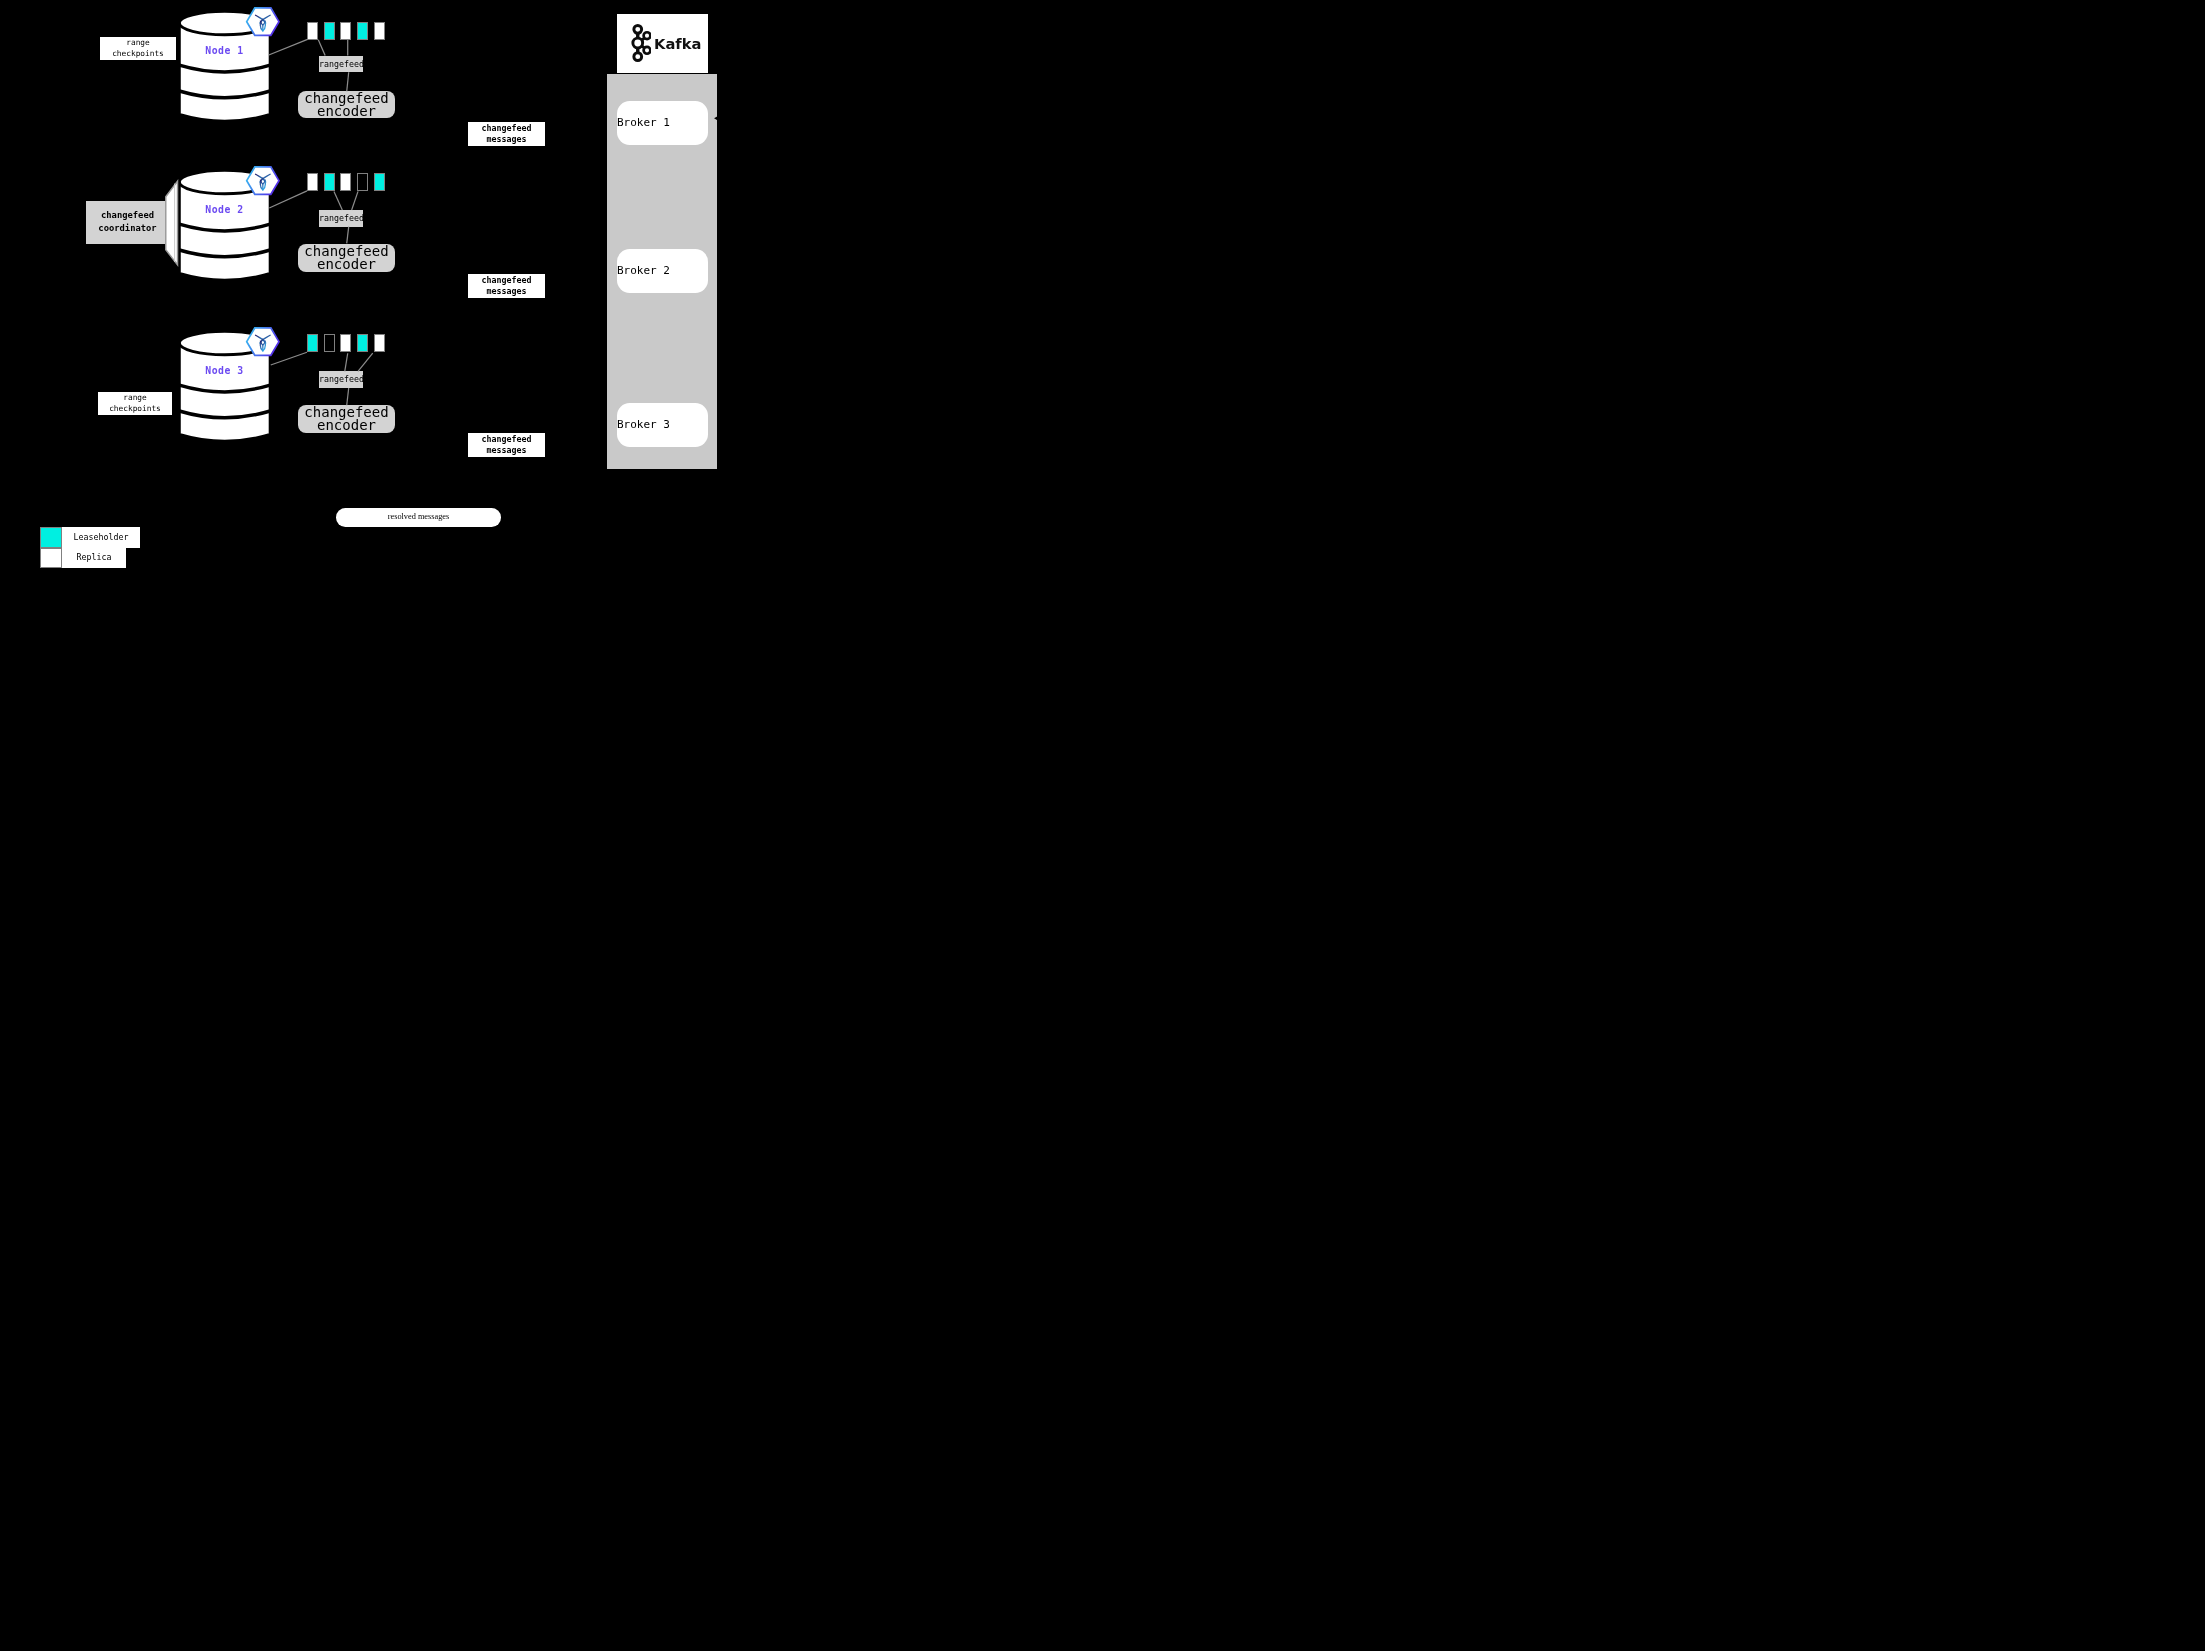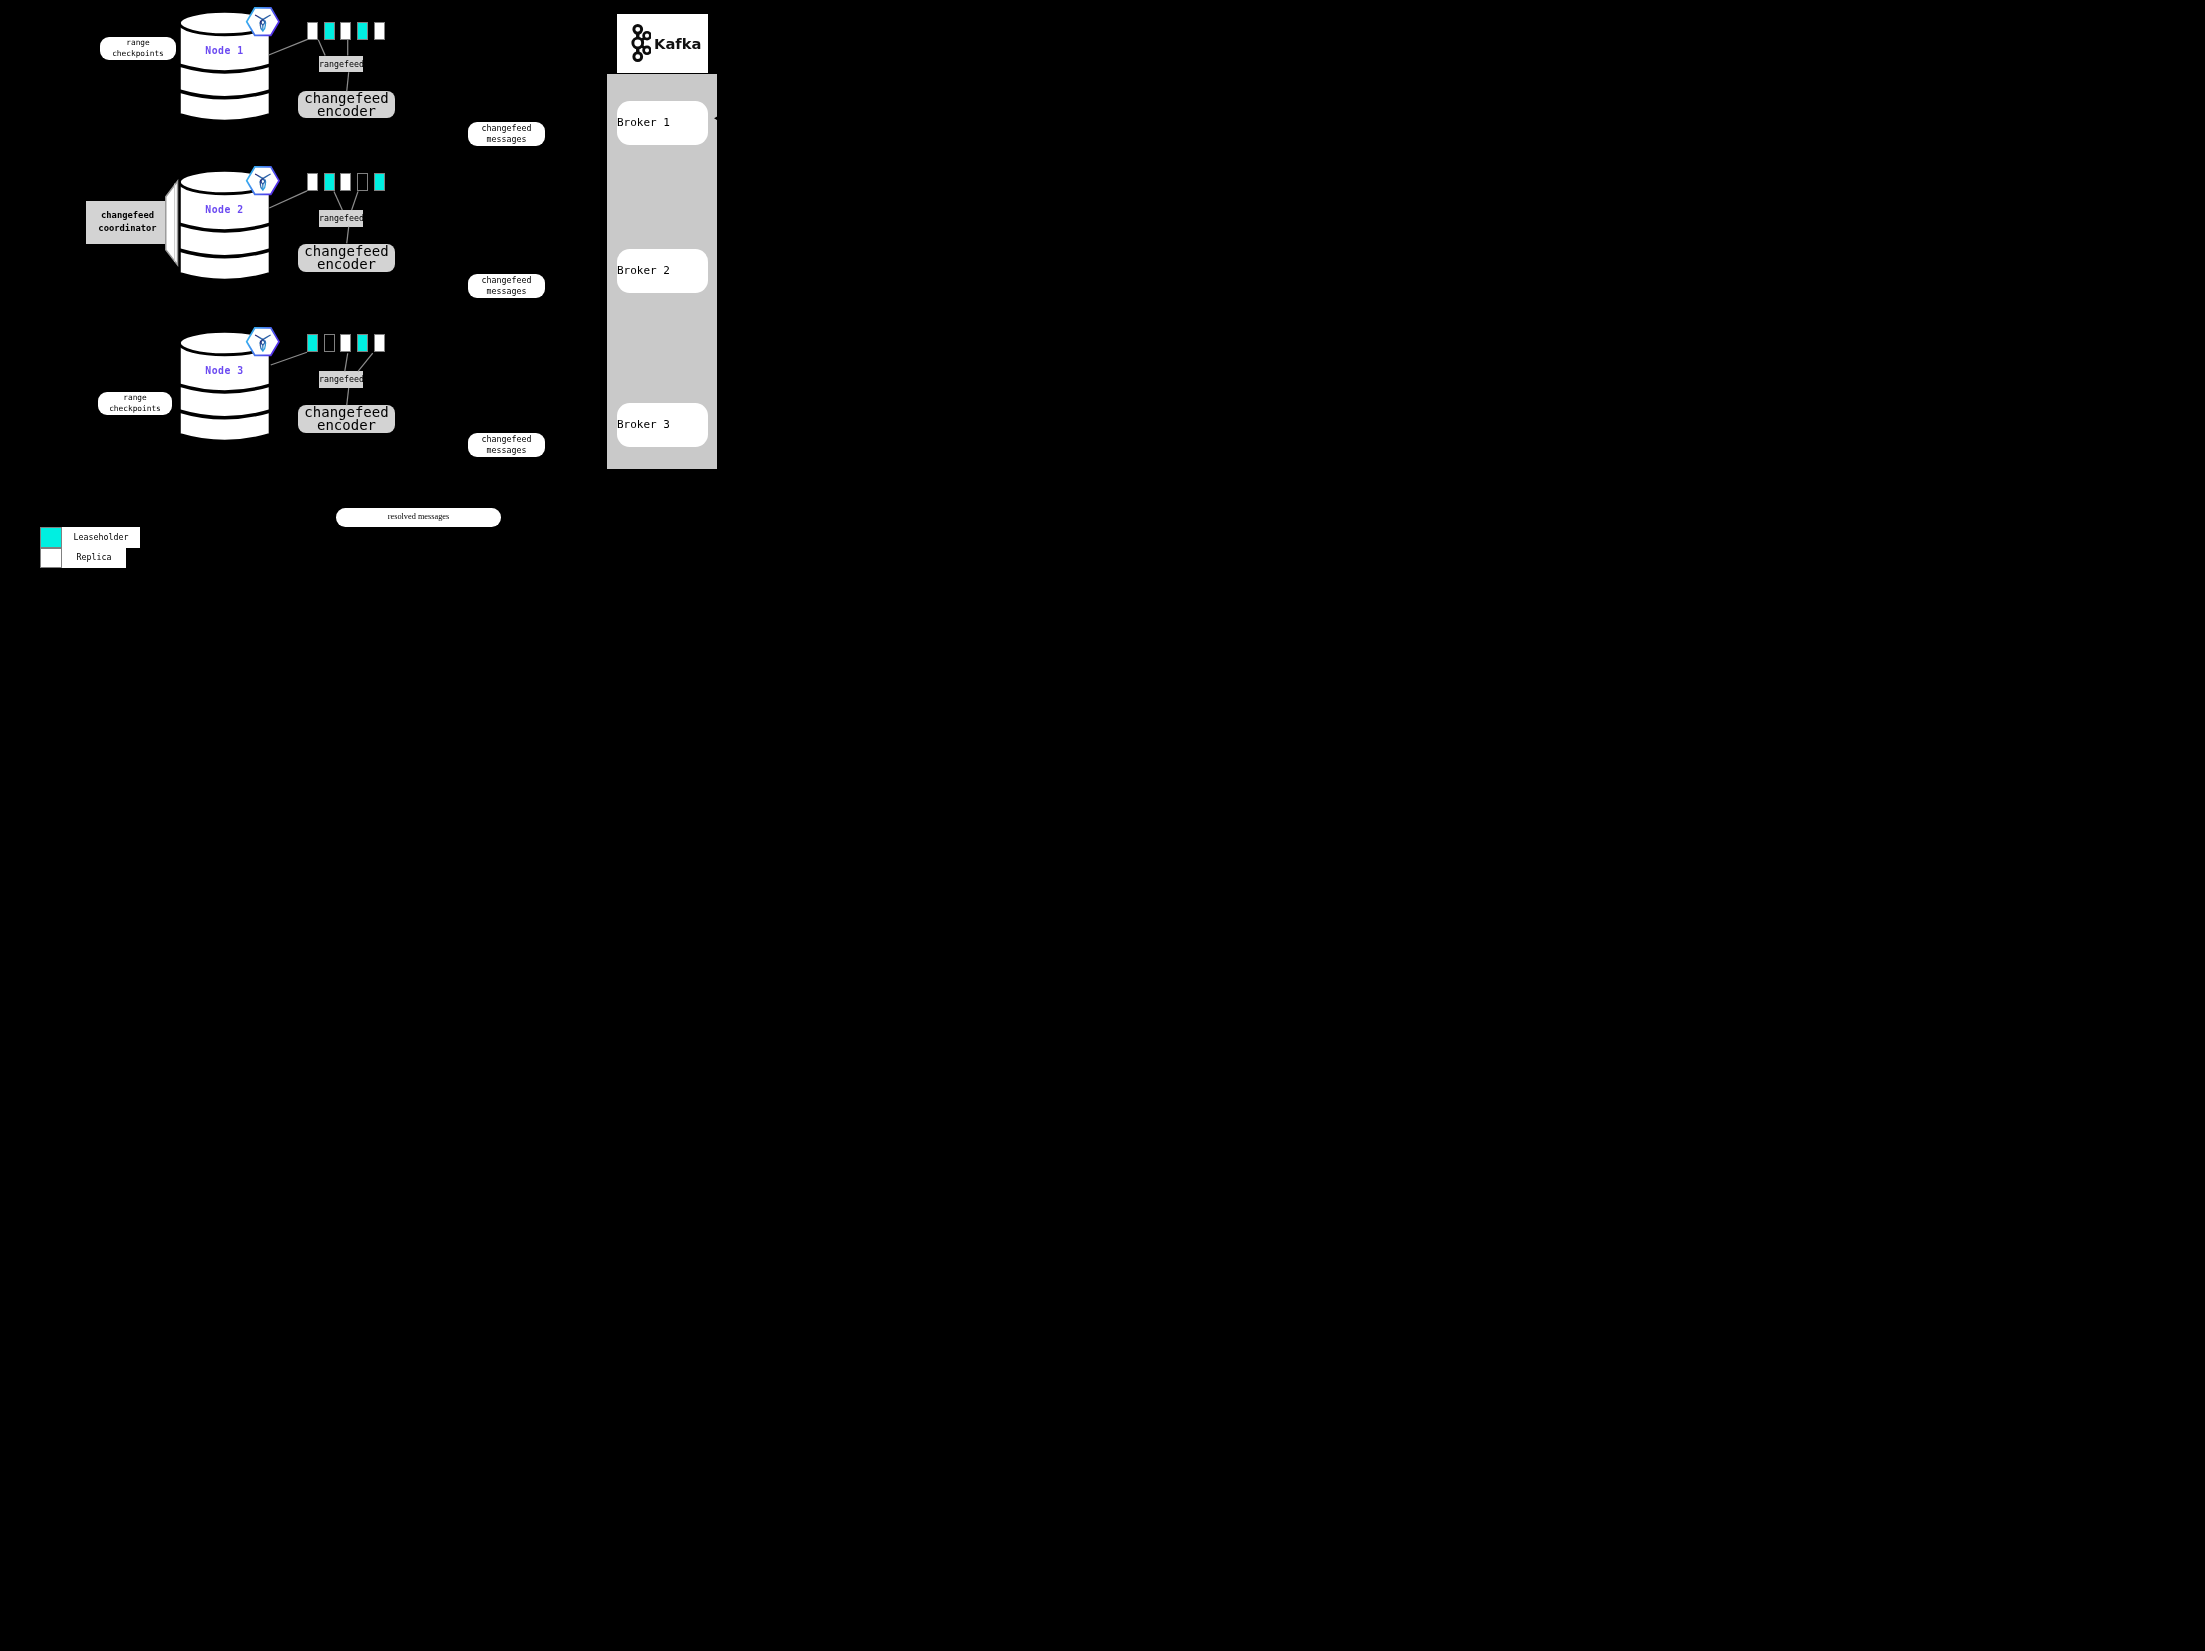--- a/index.html
+++ b/index.html
@@ -12,23 +12,23 @@
       font-weight:bold;font-size:9.8px;letter-spacing:0.5px;}
   .range-rect{position:absolute;width:11.3px;height:18px;border:1.5px solid #808080;
       box-sizing:border-box;}
   .graybox{position:absolute;background:#d3d3d3;color:#000;text-align:center;
       box-sizing:border-box;}
   .rangefeed-box{left:157px;width:44px;height:16.7px;font-size:8.3px;line-height:16.7px;}
   .encoder-box{left:136px;width:97px;height:27.5px;font-size:14px;line-height:12.7px;
       padding-top:1px;word-spacing:49px;border-radius:8px;}
   
   .whitebox{position:absolute;background:#fff;color:#000;text-align:center;
-      box-sizing:border-box;border-radius:9px;}
+      box-sizing:border-box;}
   .messages-label{width:77px;height:23.5px;font-size:8.3px;line-height:11.3px;
-      padding-top:1px;word-spacing:49px;}
+      padding-top:1px;word-spacing:49px;font-weight:bold;}
   .checkpoint-label{font-size:7.8px;line-height:10.8px;padding-top:1px;word-spacing:49px;}
   .coordinator-box{position:absolute;left:86px;top:201px;width:83px;height:43px;
       background:#d3d3d3;color:#000;font-weight:bold;font-size:8.8px;line-height:13.2px;
       text-align:center;padding-top:7.8px;box-sizing:border-box;word-spacing:49px;}
   
   .kafka-panel{left:617px;top:13.7px;width:91px;height:59px;background:#fff;
       display:flex;align-items:center;justify-content:center;gap:3px;}
   .kafka-title{font-family:"DejaVu Sans", sans-serif;font-weight:bold;
       font-size:14.7px;color:#111;}
   .broker-column{left:607px;top:74px;width:110px;height:395px;background:#c9c9c9;}

